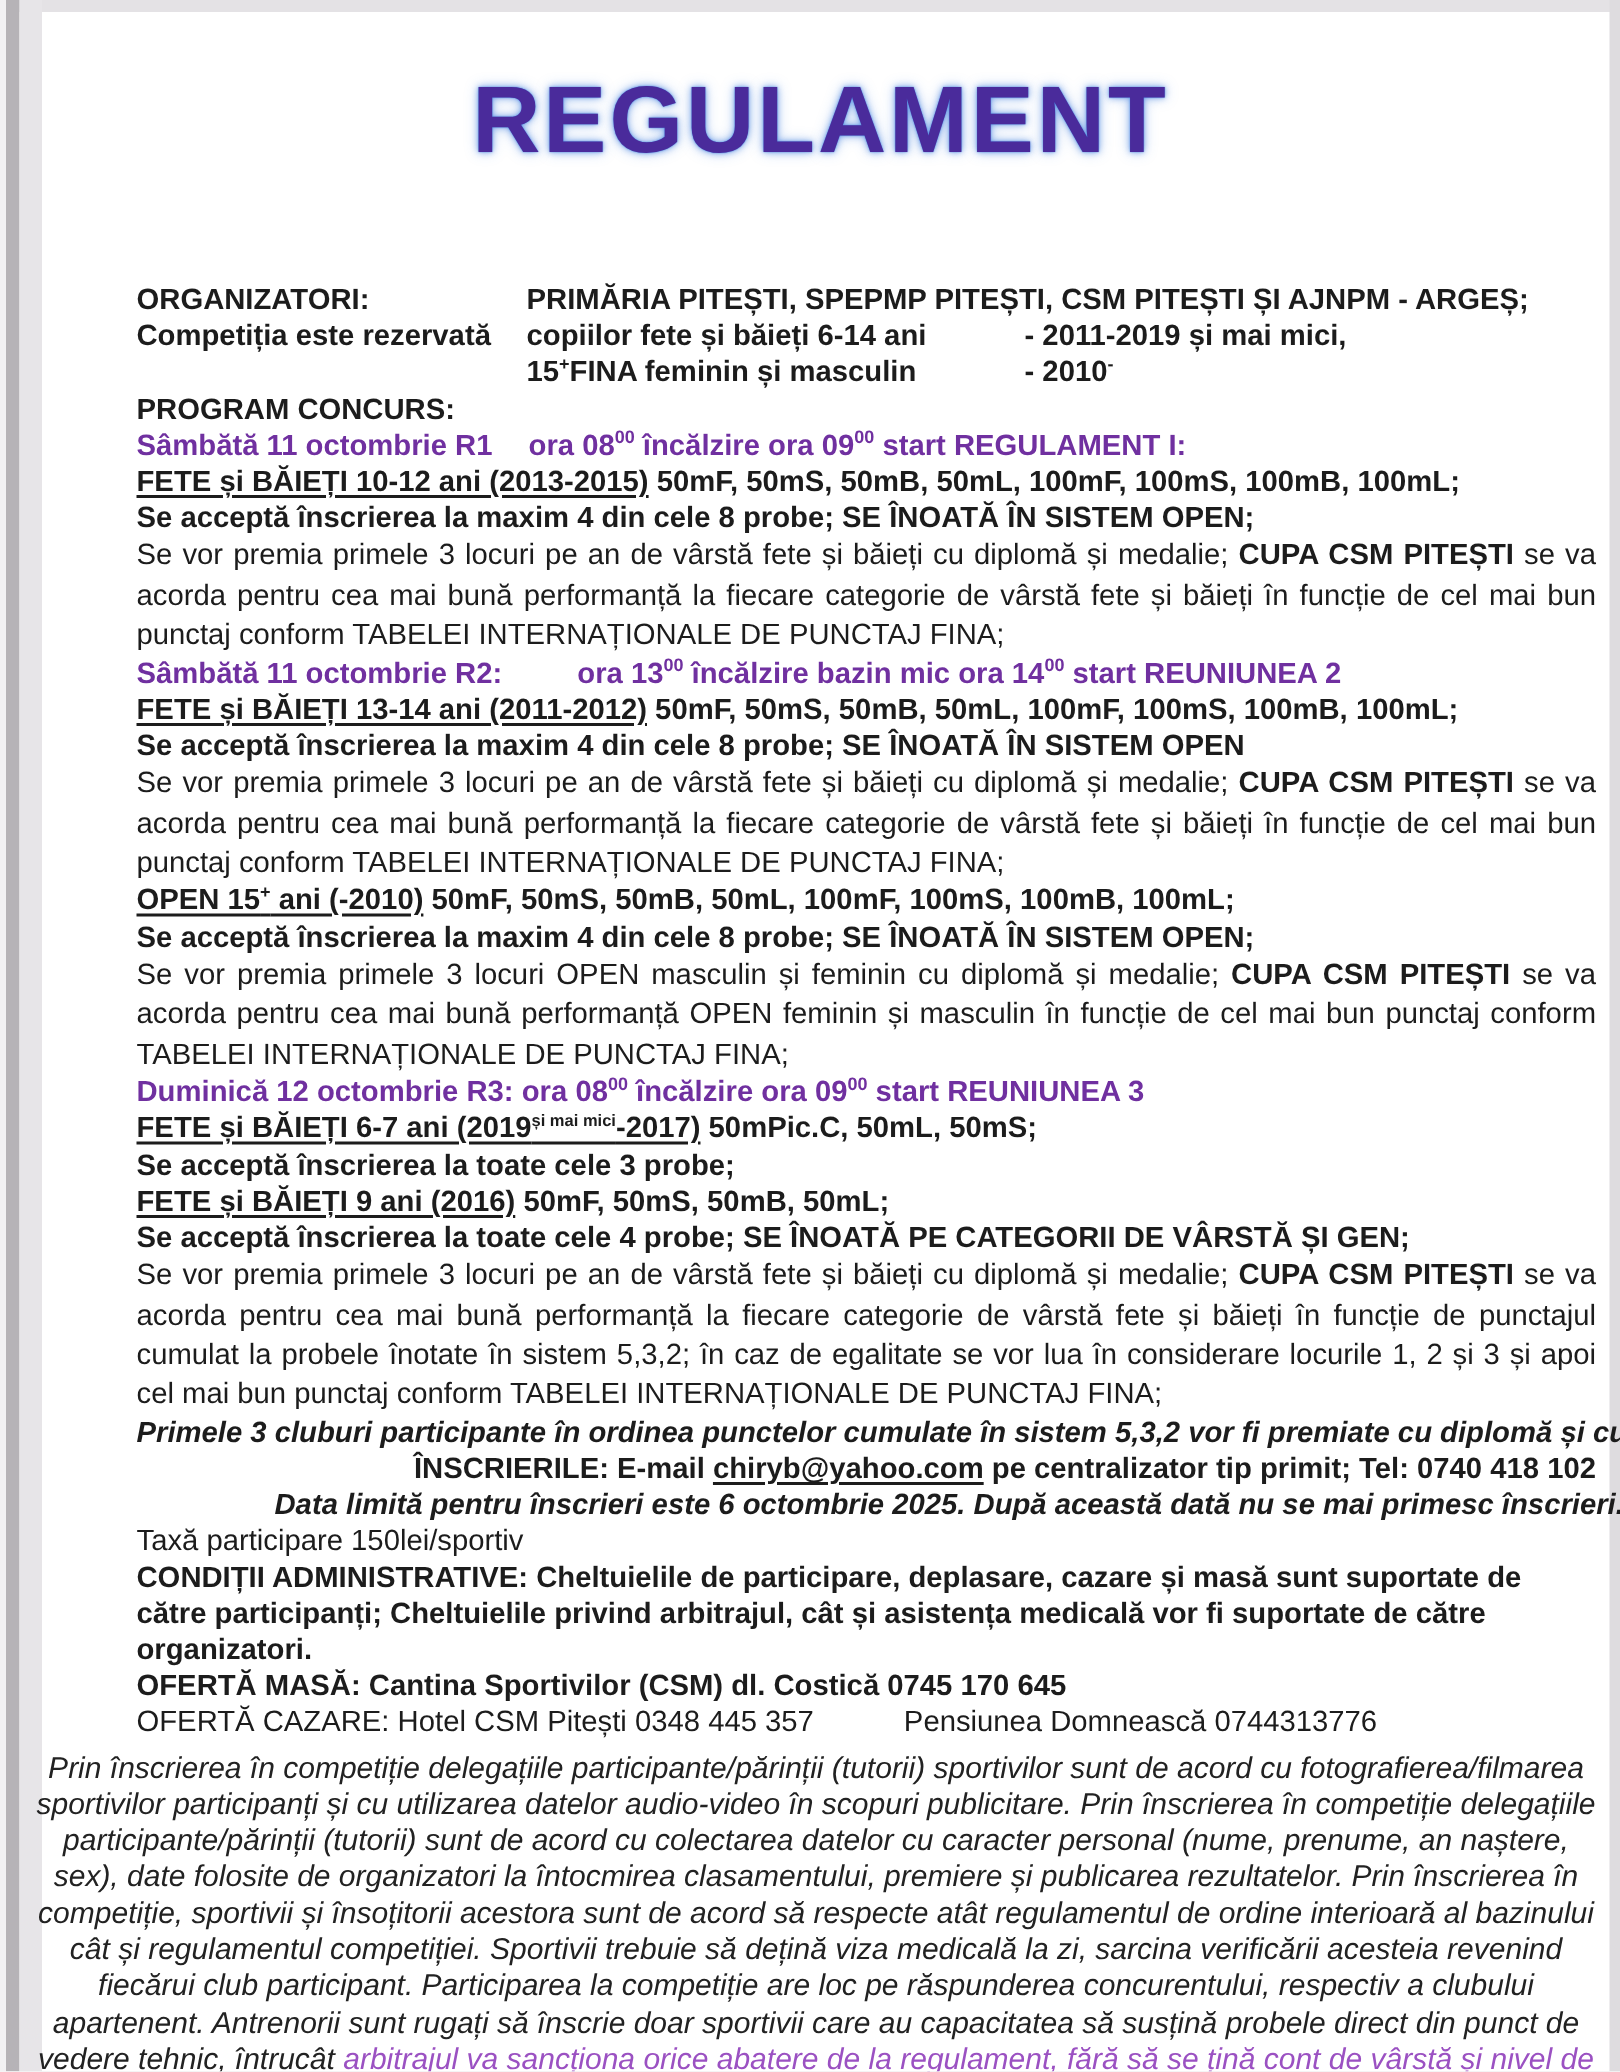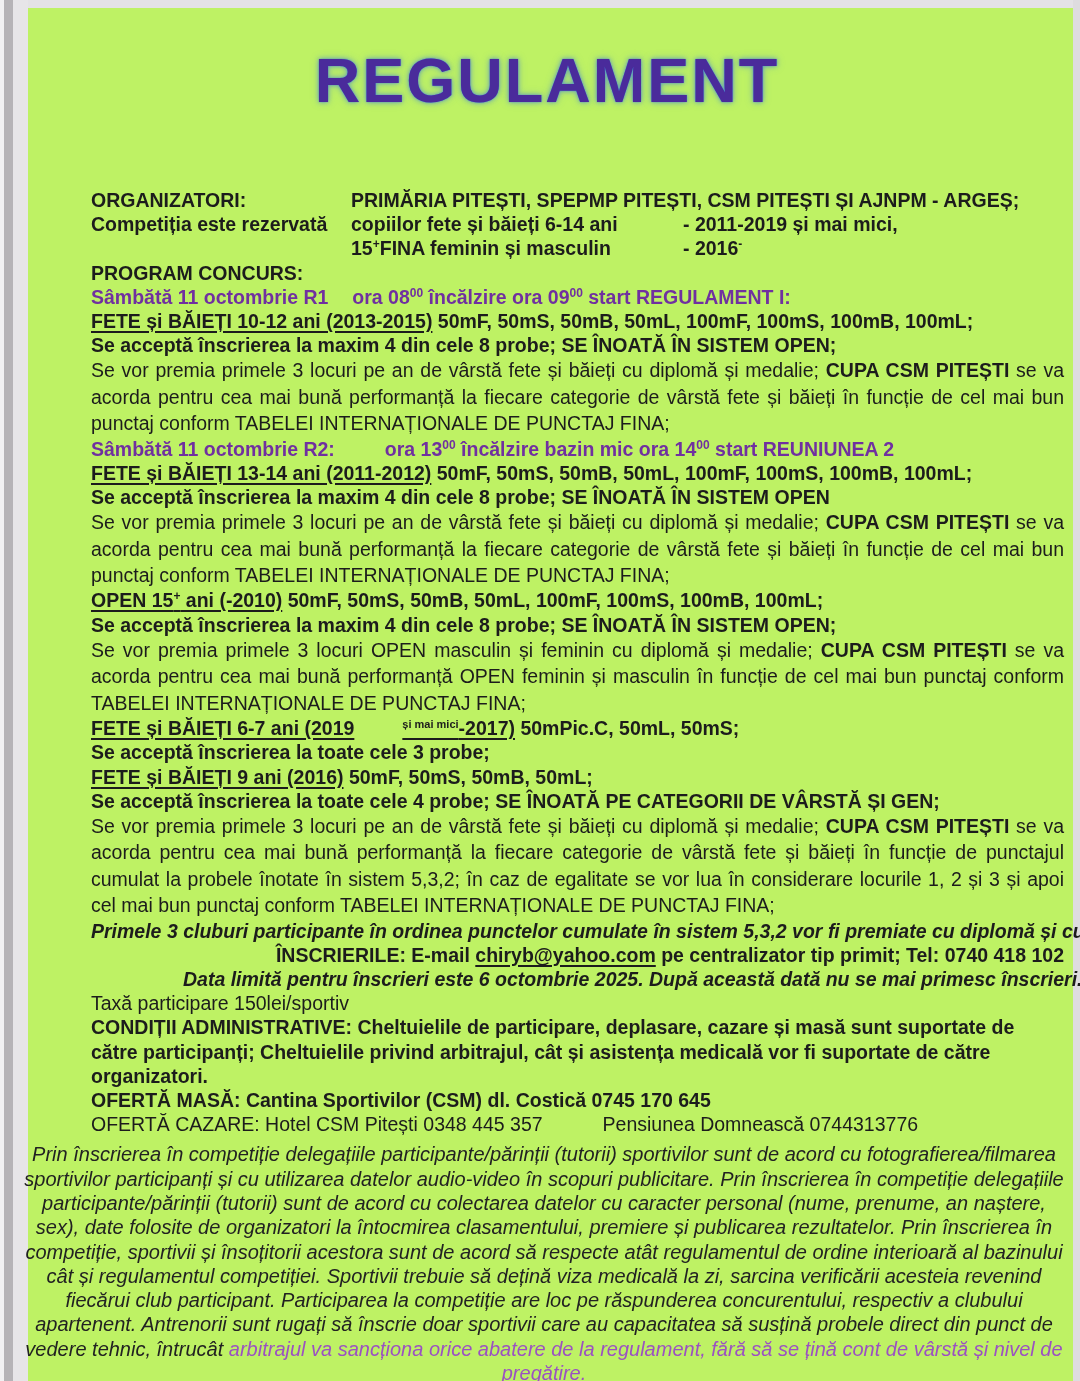--- a/index.html
+++ b/index.html
@@ -1,18 +1,18 @@
 <!DOCTYPE html>
 <html style="--title-purple: #4a2b9b; --title-glow: #3b7bdd; --heading-purple: #7030a0; --legal-purple: #9b51c2;"><head>
 <meta charset="utf-8">
 <style>
   html,body { margin:0; padding:0; background:#ececee; }
   .photo {
     position:relative; width:1080px; height:1381px;
-    background:#bef264; overflow:hidden;
+    background:#ffffff; overflow:hidden;
     font-family:"Liberation Sans", sans-serif;
     color:#1c1c1c;
   }
   
   .edge-top    { position:absolute; top:0; left:0; right:0; height:8px; background:#e4e2e5; }
   .edge-left-a { position:absolute; top:0; left:0; bottom:0; width:4px;  background:#f2f1f3; }
   .edge-left-b { position:absolute; top:0; left:4px; bottom:0; width:9px; background:#b6b3b7; }
   .edge-left-c { position:absolute; top:0; left:13px; bottom:0; width:15px; background:#e7e5e8; }
   .edge-right  { position:absolute; top:0; right:0; bottom:0; width:7px; background:#dedcdf; }
 
@@ -32,21 +32,21 @@
   .b { font-weight:bold; }
   .u { text-decoration:underline; text-decoration-thickness:2px; text-underline-offset:3px; }
   .purple { color:var(--heading-purple,#7030a0); }
 
   .row { display:flex; }
   .col1 { width:260px; flex:none; font-weight:bold; }
   .col2 { font-weight:bold; white-space:nowrap; }
   .item { display:inline-block; width:332px; }
 
   .s { font-size:12px; line-height:0; vertical-align:super; font-weight:bold; }
-  .s.longsup { font-size:11px;padding-left:48px; }
+  .s.longsup { font-size:11px; }
 
   .gap1 { display:inline-block; width:24px; }
   .gap2 { display:inline-block; width:50px; }
   .gapcaz { display:inline-block; width:60px; }
 
   .award { margin:0; text-align:justify; line-height:26.4px; white-space:normal; }
   .award b { font-weight:bold; }
 
   .clubs { font-weight:bold; font-style:italic; }
   .insc { padding-left:60px; font-weight:bold;text-align:right; }
@@ -78,41 +78,42 @@
       <div class="row">
         <span class="col1">ORGANIZATORI:</span>
         <span class="col2">PRIMĂRIA PITEȘTI, SPEPMP PITEȘTI, CSM PITEȘTI ȘI AJNPM - ARGEȘ;</span>
       </div>
       <div class="row">
         <span class="col1">Competiția este rezervată</span>
         <span class="col2"><span class="item">copiilor fete și băieți 6-14 ani</span><span>- 2011-2019 și mai mici,</span></span>
       </div>
       <div class="row">
         <span class="col1"></span>
-        <span class="col2"><span class="item"><span>15</span><sup class="s">+</sup><span>FINA feminin și masculin</span></span><span>- 2016</span><sup class="s">-</sup></span>
+        <span class="col2"><span class="item"><span>15</span><sup class="s">+</sup><span>FINA feminin și masculin</span></span><span>- 2010</span><sup class="s">-</sup></span>
       </div>
 
       <div class="line b">PROGRAM CONCURS:</div>
 
       <div class="line b purple"><span>Sâmbătă 11 octombrie R1</span><span class="gap1"></span><span>ora 08</span><sup class="s">00</sup><span> încălzire ora 09</span><sup class="s">00</sup><span> start REGULAMENT I:</span></div>
 
       <div class="line b"><span class="u">FETE și BĂIEȚI 10-12 ani (2013-2015)</span><span> 50mF, 50mS, 50mB, 50mL, 100mF, 100mS, 100mB, 100mL;</span></div>
       <div class="line b">Se acceptă înscrierea la maxim 4 din cele 8 probe; SE ÎNOATĂ ÎN SISTEM OPEN;</div>
       <p class="award"><span>Se vor premia primele 3 locuri pe an de vârstă fete și băieți cu diplomă și medalie; </span><b>CUPA CSM PITEȘTI</b><span> se va acorda pentru cea mai bună performanță la fiecare categorie de vârstă fete și băieți  în funcție de cel  mai bun punctaj conform TABELEI INTERNAȚIONALE DE PUNCTAJ FINA;</span></p>
 
       <div class="line b purple"><span>Sâmbătă 11 octombrie  R2:</span><span class="gap2"></span><span>ora 13</span><sup class="s">00</sup><span> încălzire bazin mic ora 14</span><sup class="s">00</sup><span> start REUNIUNEA 2</span></div>
 
       <div class="line b"><span class="u">FETE și BĂIEȚI 13-14 ani (2011-2012)</span><span> 50mF, 50mS, 50mB, 50mL, 100mF, 100mS, 100mB, 100mL;</span></div>
       <div class="line b">Se acceptă înscrierea la maxim 4 din cele 8 probe; SE ÎNOATĂ ÎN SISTEM OPEN</div>
       <p class="award"><span>Se vor premia primele 3 locuri pe an de vârstă fete și băieți cu diplomă și medalie; </span><b>CUPA CSM PITEȘTI</b><span> se va acorda pentru cea mai bună performanță la fiecare categorie de vârstă fete și băieți  în funcție de cel mai bun punctaj conform TABELEI INTERNAȚIONALE DE PUNCTAJ FINA;</span></p>
 
       <div class="line b"><span class="u"><span>OPEN 15</span><sup class="s">+</sup><span> ani (-2010)</span></span><span> 50mF, 50mS, 50mB, 50mL, 100mF, 100mS, 100mB, 100mL;</span></div>
       <div class="line b">Se acceptă înscrierea la maxim 4 din cele 8 probe; SE ÎNOATĂ ÎN SISTEM OPEN;</div>
       <p class="award"><span>Se vor premia primele 3 locuri OPEN masculin și feminin cu diplomă și medalie; </span><b>CUPA CSM PITEȘTI</b><span> se va acorda pentru cea mai bună performanță OPEN feminin și masculin  în funcție de cel  mai bun punctaj conform TABELEI INTERNAȚIONALE DE PUNCTAJ FINA;</span></p>
 
+      <div class="line b purple"><span>Duminică 12 octombrie R3:</span><span> ora 08</span><sup class="s">00</sup><span> încălzire ora 09</span><sup class="s">00</sup><span> start REUNIUNEA 3</span></div>
 
       <div class="line b"><span class="u"><span>FETE și BĂIEȚI 6-7 ani (2019</span><sup class="s longsup">și mai mici</sup><span>-2017)</span></span><span> 50mPic.C, 50mL, 50mS;</span></div>
       <div class="line b">Se acceptă înscrierea la toate cele 3 probe;</div>
 
       <div class="line b"><span class="u">FETE și BĂIEȚI 9 ani (2016)</span><span> 50mF, 50mS, 50mB, 50mL;</span></div>
       <div class="line b">Se acceptă înscrierea la toate cele 4 probe; SE ÎNOATĂ PE CATEGORII DE VÂRSTĂ ȘI GEN;</div>
       <p class="award"><span>Se vor premia primele 3 locuri pe an de vârstă fete și băieți cu diplomă și medalie; </span><b>CUPA CSM PITEȘTI</b><span> se va acorda pentru cea mai bună performanță la fiecare categorie de vârstă fete și băieți  în funcție de punctajul cumulat la probele înotate în sistem 5,3,2; în caz de egalitate se vor lua în considerare locurile 1, 2 și 3 și apoi cel mai bun punctaj conform TABELEI INTERNAȚIONALE DE PUNCTAJ FINA;</span></p>
 
       <div class="line clubs">Primele 3 cluburi participante în ordinea punctelor cumulate în sistem 5,3,2 vor fi premiate cu diplomă și cupă</div>
 

